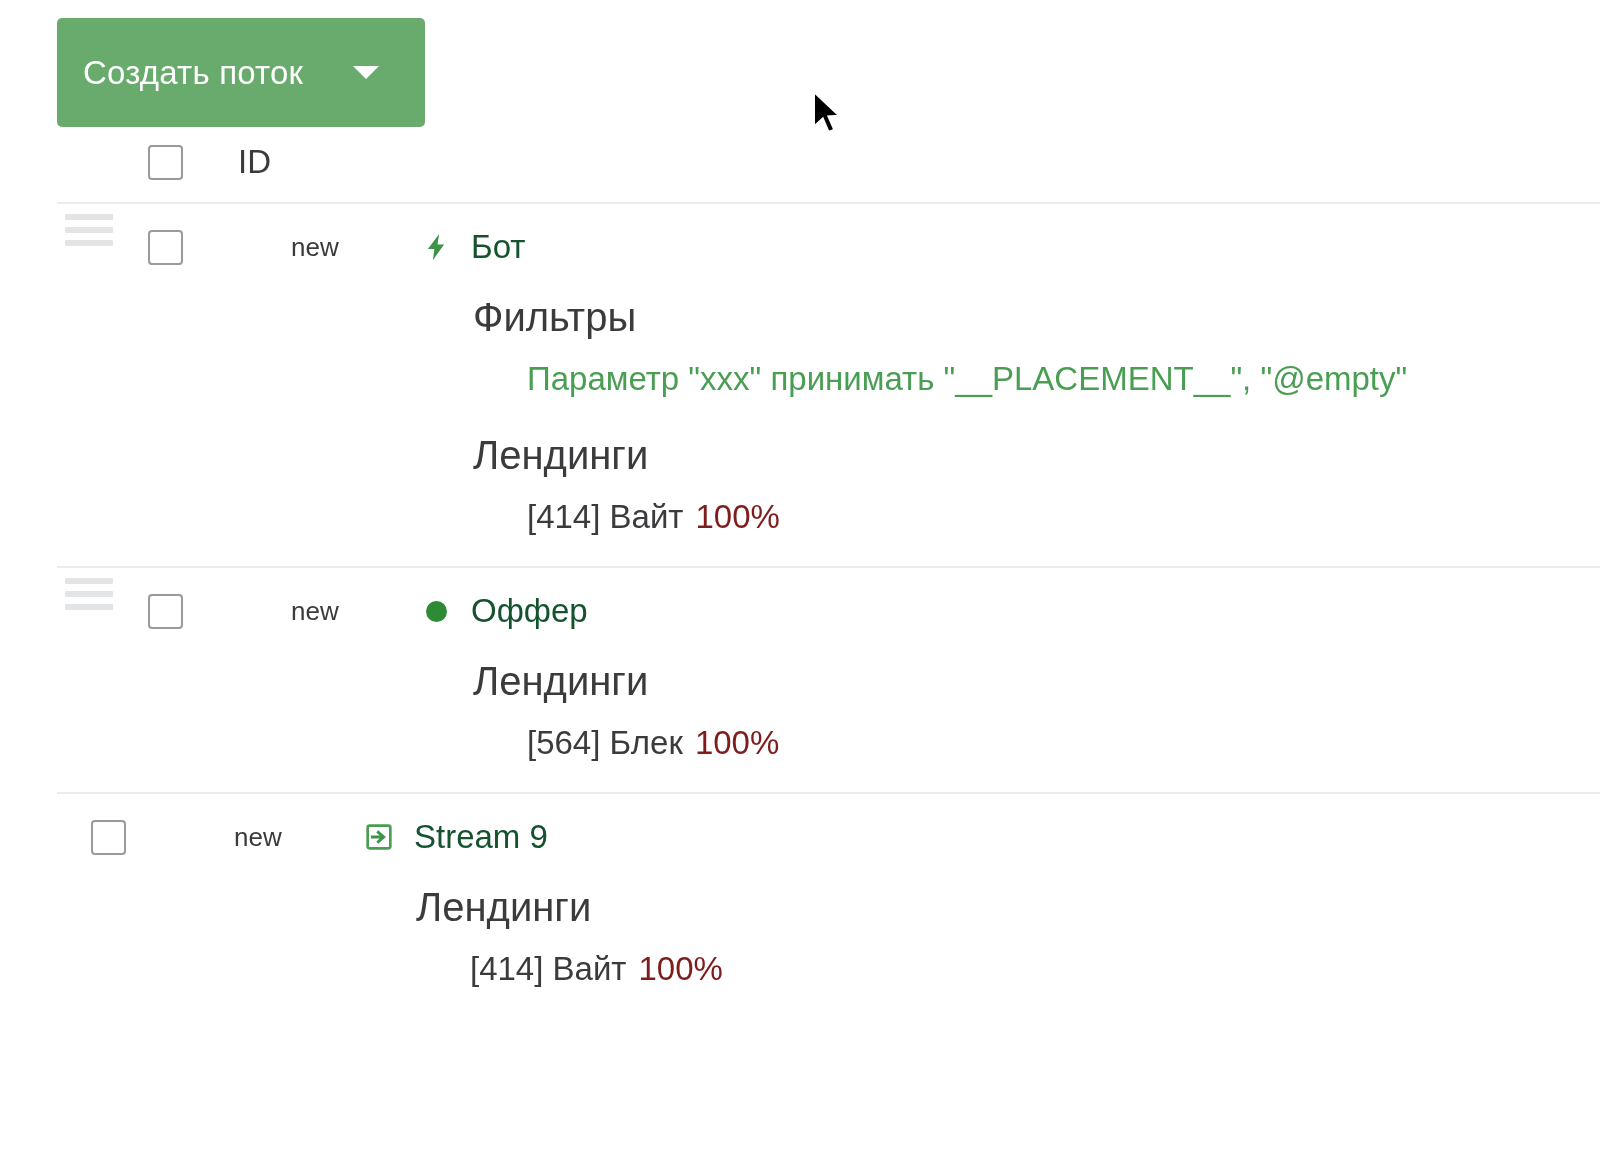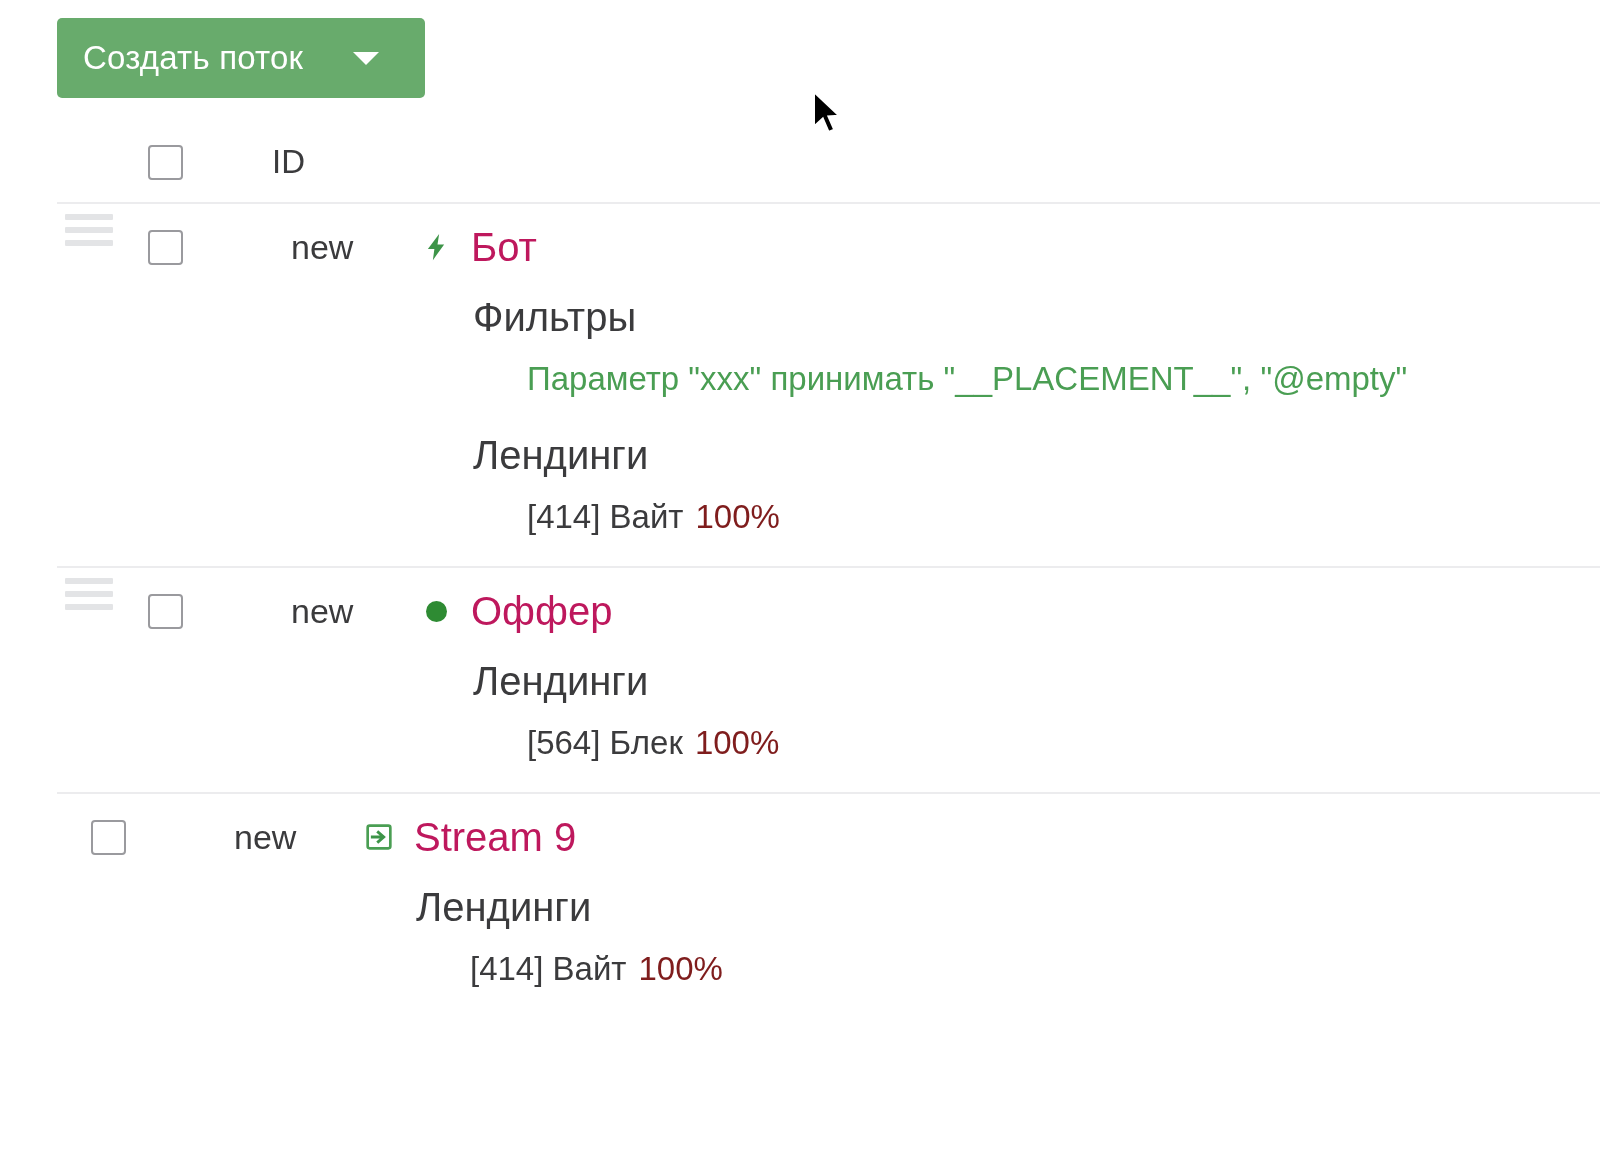--- a/index.html
+++ b/index.html
@@ -15,21 +15,21 @@
     font-family: "Liberation Sans", sans-serif;
     -webkit-font-smoothing: antialiased;
   }
 
   
   .create-btn {
     position: absolute;
     left: 57px;
     top: 18px;
     width: 368px;
-    height: 80px;
+    height: 109px;
     background: #68ab6c;
     border: none;
     border-radius: 5px;
     display: flex;
     align-items: center;
     padding: 16px 26px;
     box-sizing: border-box;
     cursor: pointer;
   }
   .create-btn-label {
@@ -60,21 +60,20 @@
     box-sizing: border-box;
   }
   .row.sep {
     border-bottom: 2px solid #ececee;
     margin-left: 57px;
   }
   .row-head {
     height: 82px;
     display: flex;
     align-items: center;
-    gap: 34px;
   }
   .row-body {
     padding-top: 18px;
     padding-bottom: 18px;
   }
 
   
   .col-handle {
     position: absolute;
     left: 8px;
@@ -122,21 +121,21 @@
     display: flex;
     align-items: center;
     height: 50px;
   }
   .head-cbox-wrap { position: static; margin-left: 91px; }
   .head-id { margin-left: 55px; }
 
   .cell-new {
     position: absolute;
     left: 234px;
-    font-size: 34px;
+    font-size: 26px;
     color: #3b3b3d;
     line-height: 50px;
     white-space: nowrap;
   }
   .cell-type {
     position: absolute;
     left: 362px;
     display: flex;
     align-items: center;
     height: 50px;
@@ -150,22 +149,22 @@
     align-items: center;
     justify-content: center;
   }
   .dot-icon {
     width: 21px;
     height: 21px;
     border-radius: 50%;
     background: #2e8b33;
   }
   .link {
-    font-size: 40px;
-    color: #be185d;
+    font-size: 33px;
+    color: #14532d;
     text-decoration: none;
     white-space: nowrap;
     cursor: pointer;
   }
 
   
   .sub-block { margin-top: 14px; }
   .sub-title {
     position: relative;
     left: 416px;

